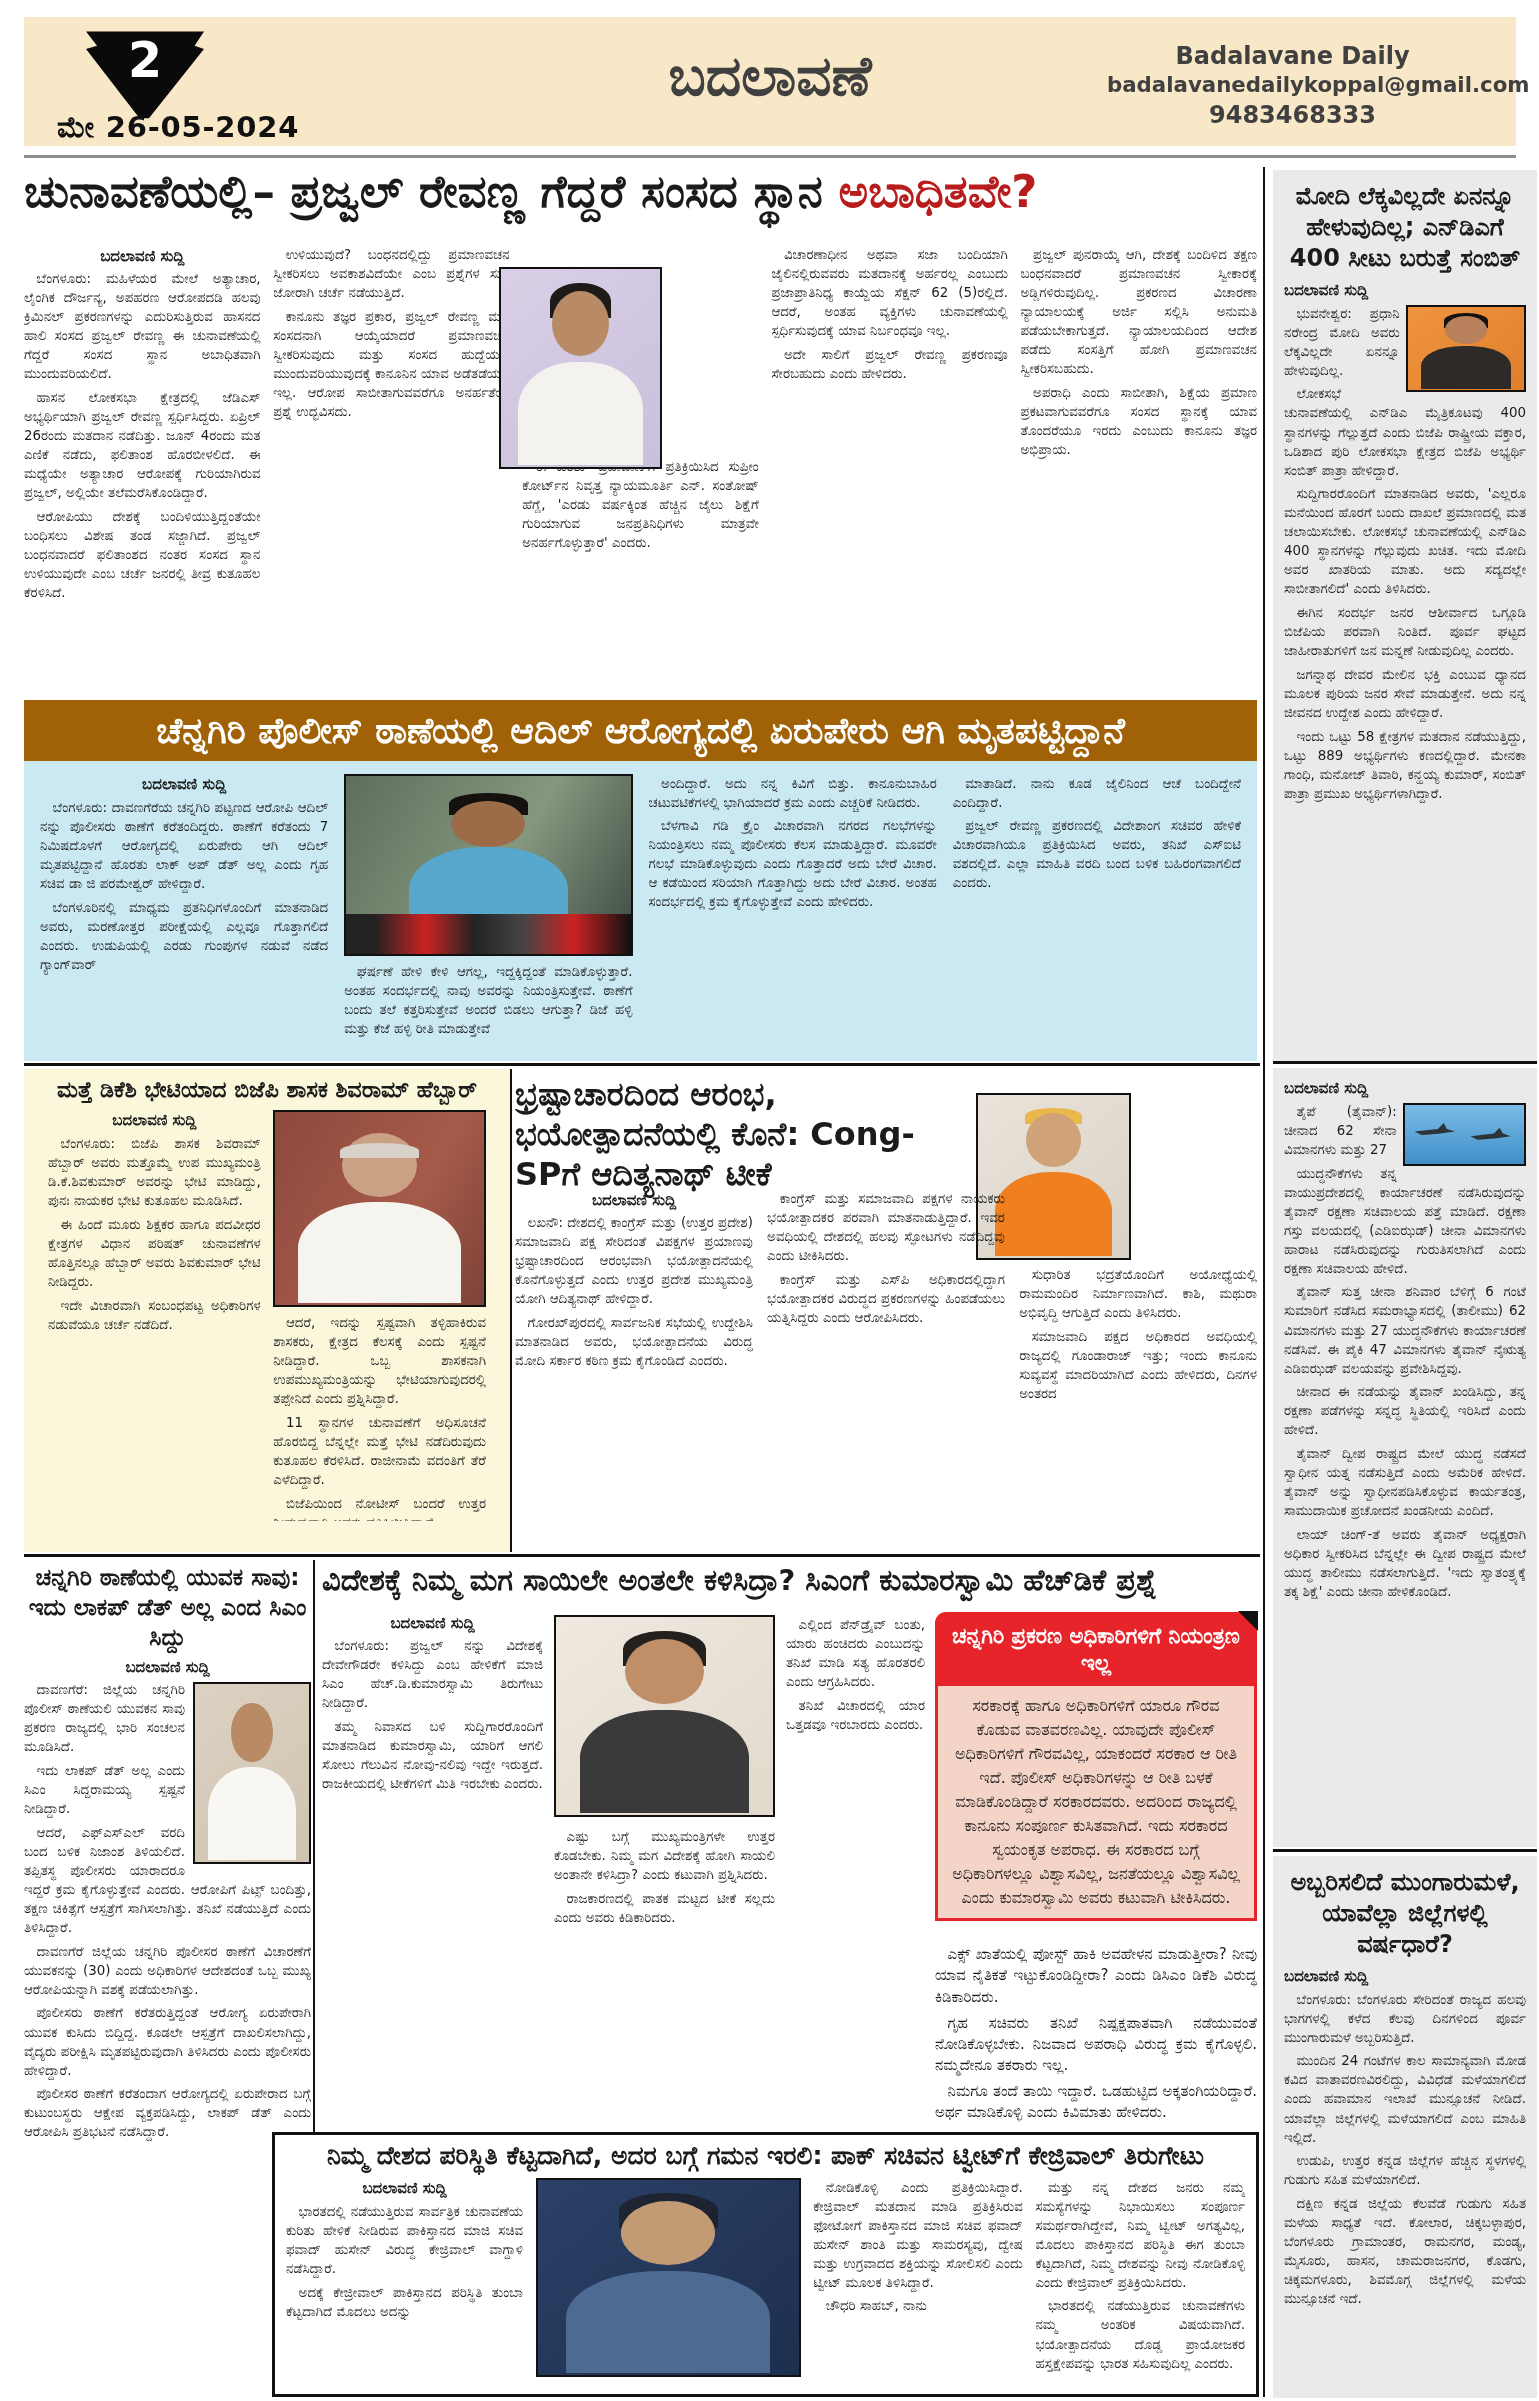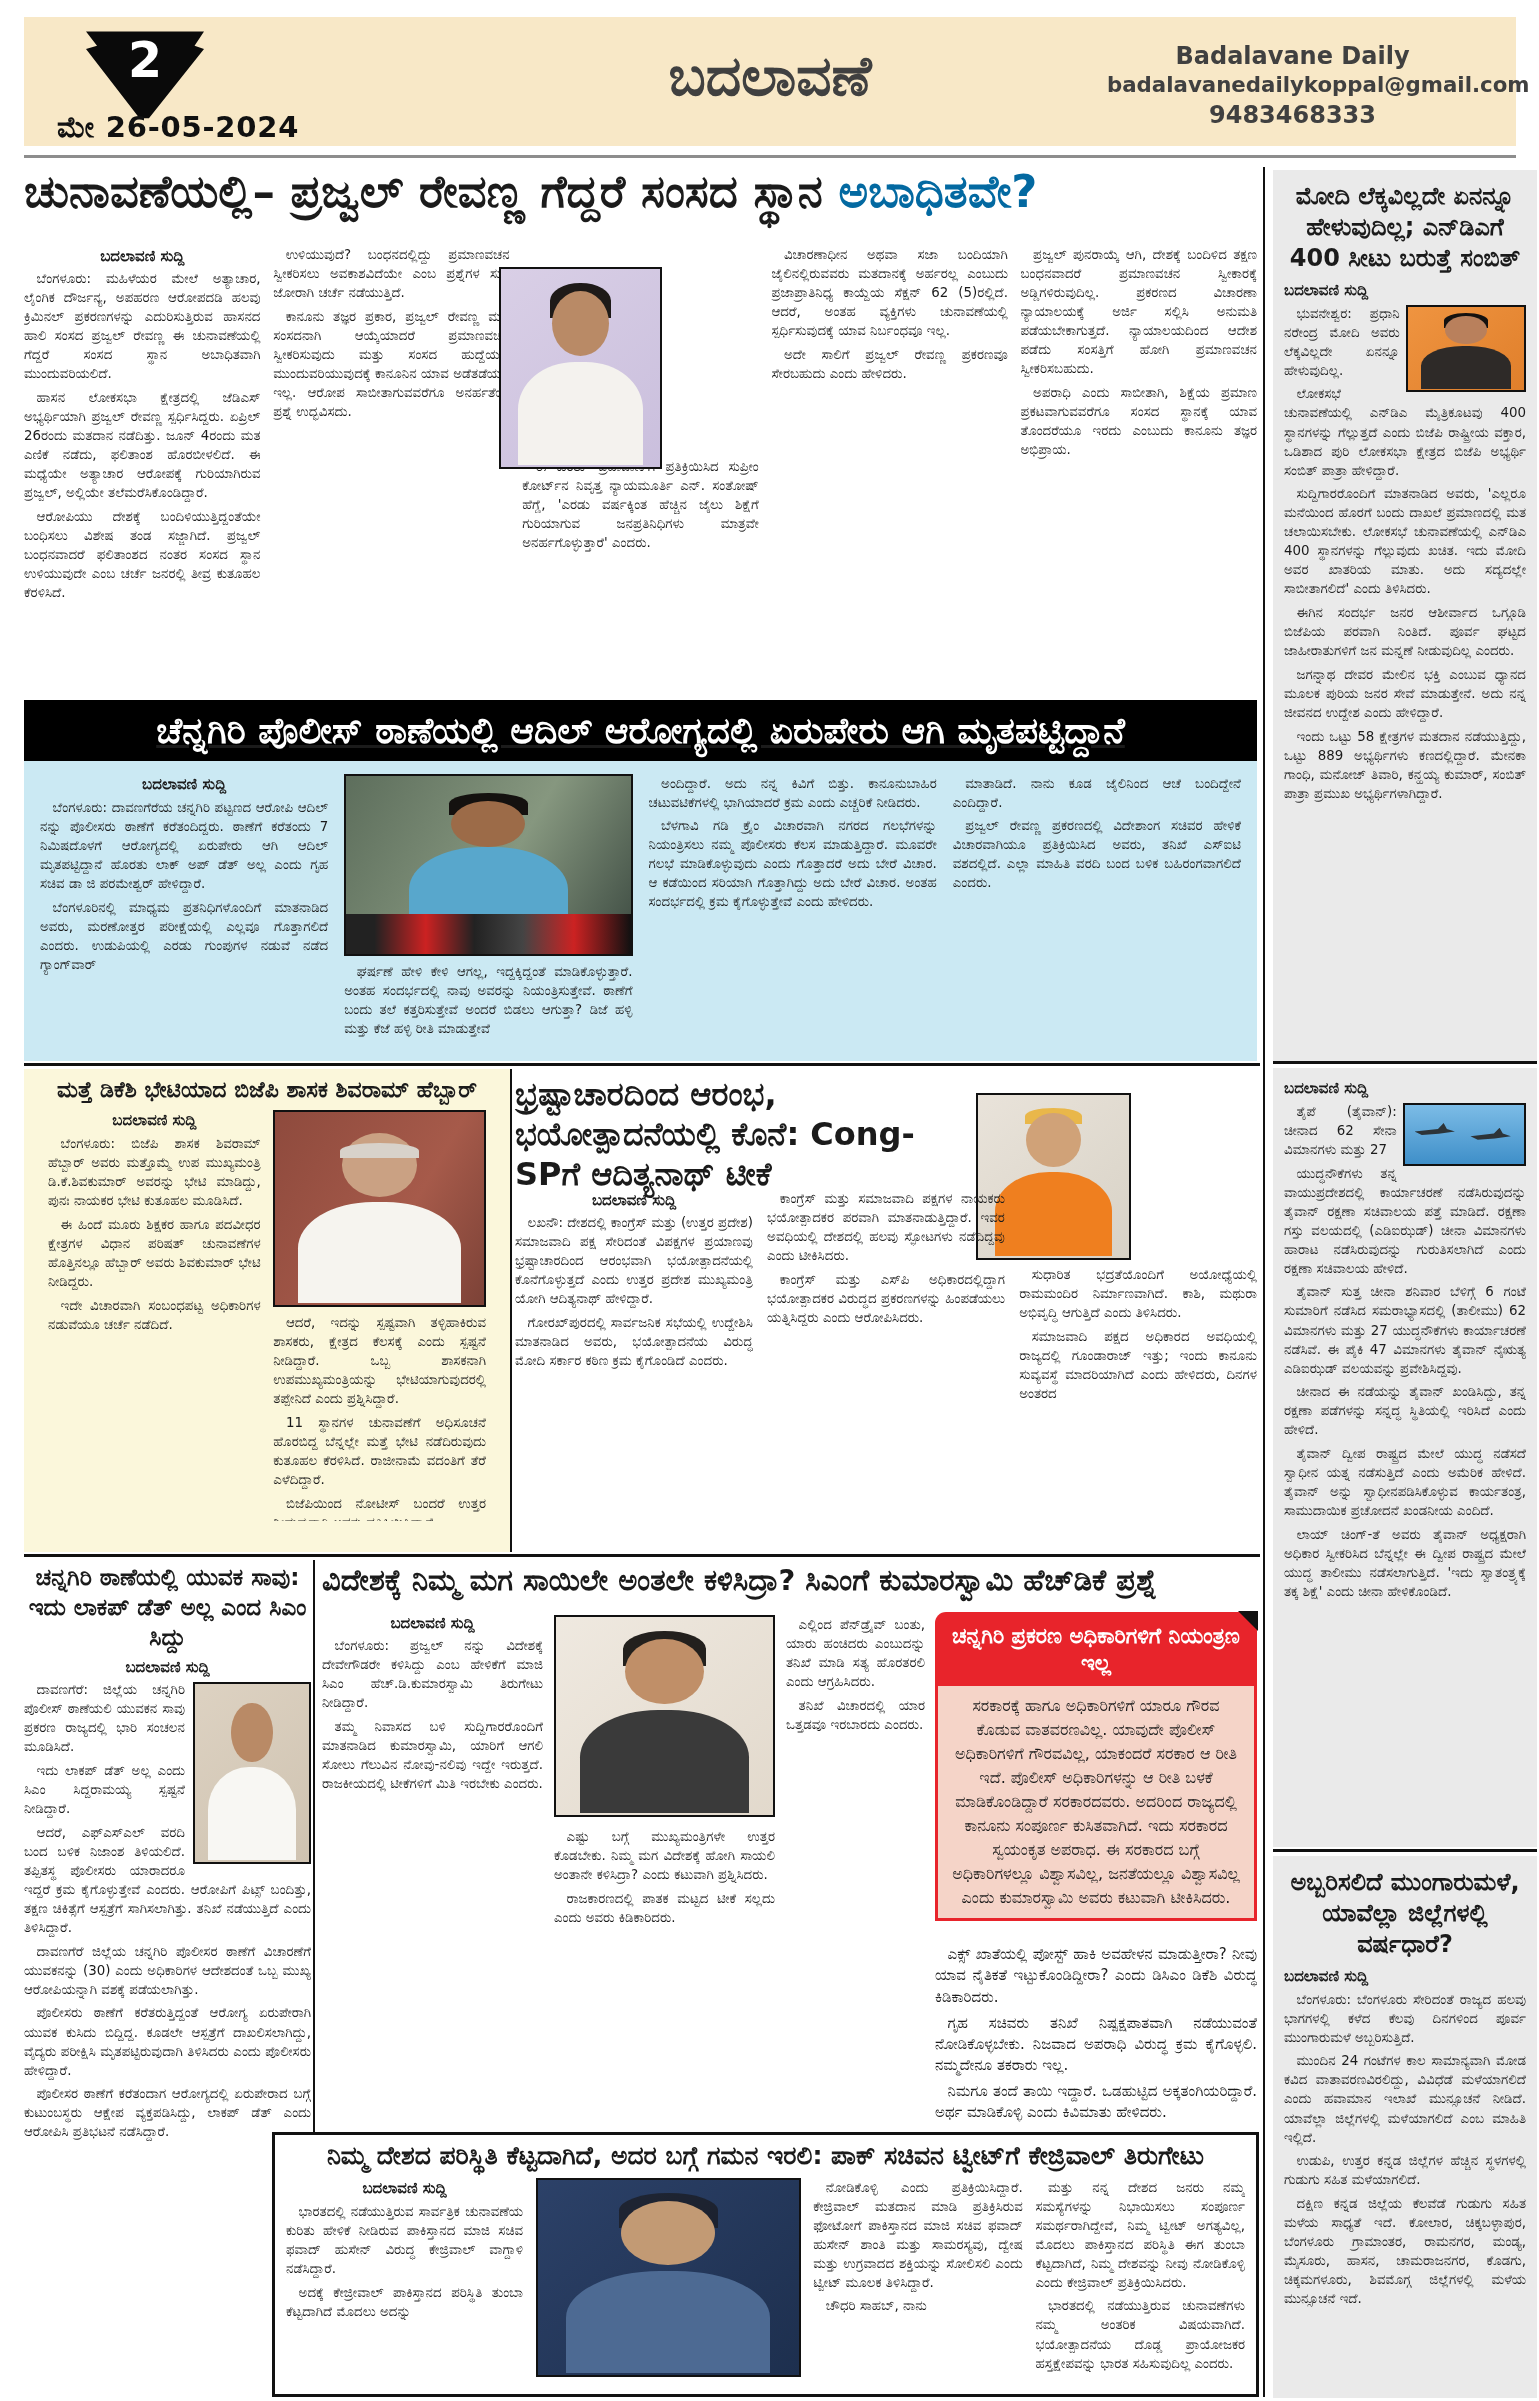--- a/index.html
+++ b/index.html
@@ -49,28 +49,28 @@
   .ph-kejriwal .head{background:#c29a74;} .ph-kejriwal .hair{background:#17141299;} .ph-kejriwal .torso{background:#4d6a93;}
   .ph-sambit{background:linear-gradient(140deg,#ef9440,#e07f2b);}
   .ph-sambit .head{background:#b9805c;} .ph-sambit .hair{background:#151210;} .ph-sambit .torso{background:#2e2a28;}
   .ph-jets{background:linear-gradient(180deg,#7cbce6,#3f8fc9);}
   .ph-jets .jet{position:absolute;width:34%;height:26%;background:#2d3438;clip-path:polygon(0 55%,58% 38%,72% 0,80% 38%,100% 55%,60% 70%,18% 78%);}
   .ph-jets .jet.j1{left:8%;top:30%;} .ph-jets .jet.j2{left:55%;top:38%;}
 
   
   .a-lead{position:absolute;left:24px;top:166px;width:1233px;height:531px;}
   .a-lead h1{margin:0;font-size:45px;line-height:1.15;font-weight:bold;white-space:nowrap;}
-  .a-lead h1 .accent{color:#0369a1;}
+  .a-lead h1 .accent{color:#b91c1c;}
   .a-lead .cols{position:absolute;left:0;top:79px;right:0;height:447px;display:flex;gap:12.6px;}
   .a-lead .cols .c{flex:1;}
   .a-lead .c3pad{padding-top:212px;}
   .lead-photo{position:absolute;left:475px;top:101px;width:163px;height:202px;}
 
   
-  .a-police-bar{position:absolute;left:24px;top:700px;width:1233px;height:62px;background:#000000;display:flex;align-items:center;justify-content:center;text-decoration:underline;}
+  .a-police-bar{position:absolute;left:24px;top:700px;width:1233px;height:62px;background:#a16207;display:flex;align-items:center;justify-content:center;}
   .a-police-bar h2{margin:0;font-size:36px;color:#fff;font-weight:bold;white-space:nowrap;}
   .a-police-body{position:absolute;left:24px;top:761px;width:1233px;height:300px;background:#CBE9F3;box-sizing:border-box;padding:12.6px 16px;display:flex;gap:16px;}
   .a-police-body .c{flex:1;}
   .police-photo{width:100%;height:182px;margin-bottom:6.3px;}
 
   
   .a-hebbar{position:absolute;left:24px;top:1069px;width:486px;height:483px;background:#FBF7DB;box-sizing:border-box;padding:8px 24px;}
   .a-hebbar h2{margin:0 0 6.3px 0;font-size:22px;font-weight:bold;text-align:center;line-height:1.2;}
   .a-hebbar .cols{display:flex;gap:12.6px;height:411px;}
   .a-hebbar .c{flex:1;}

